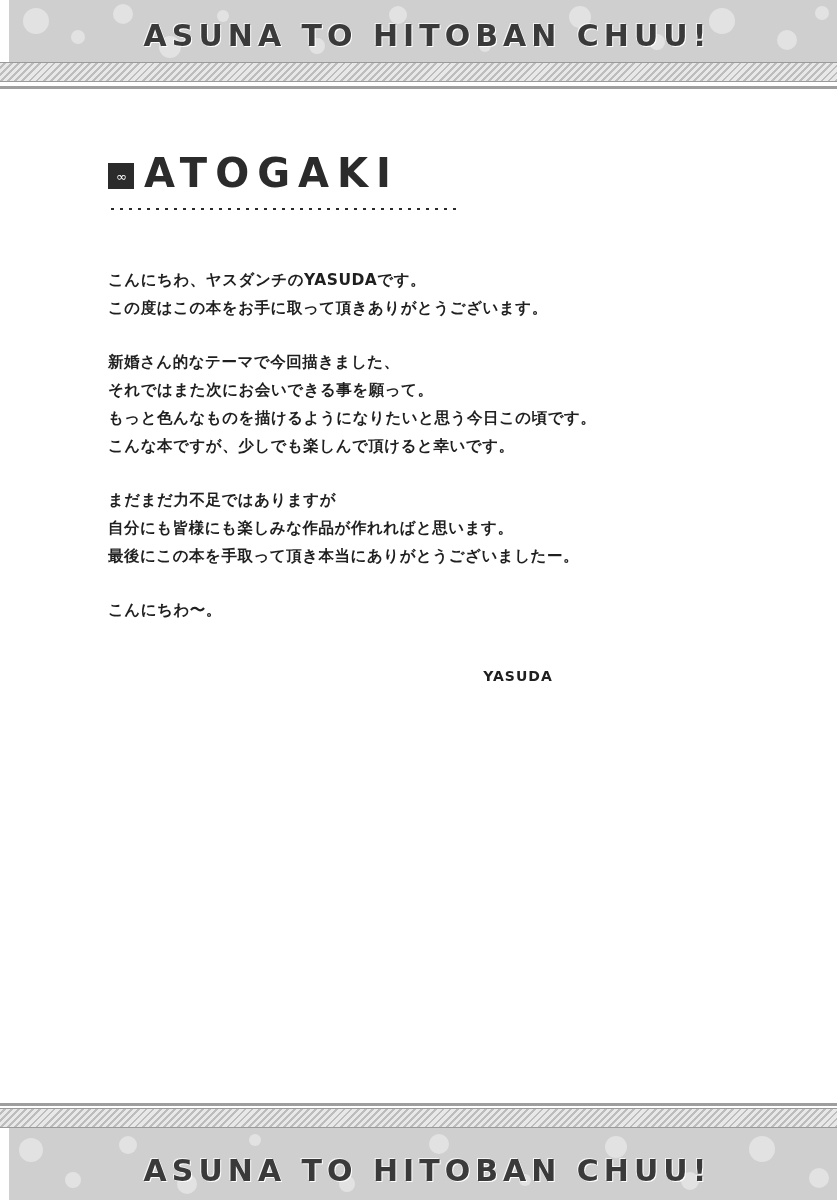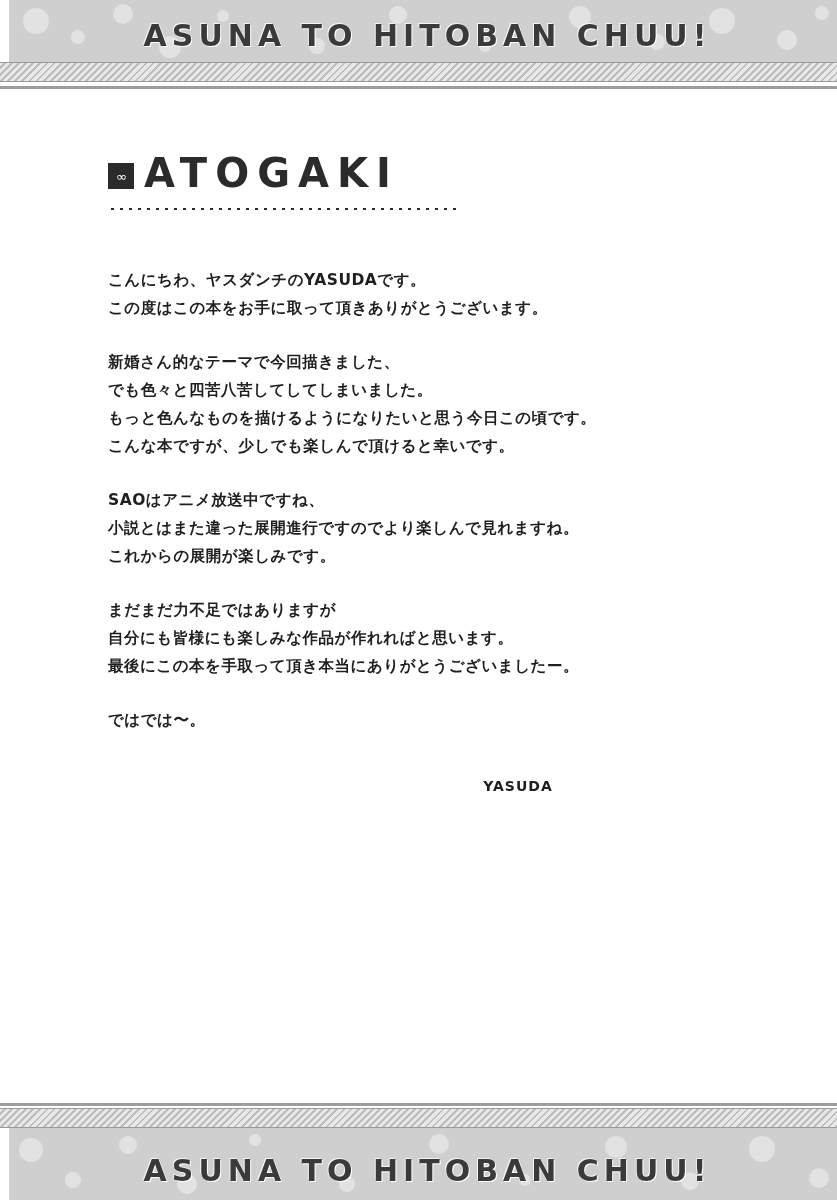--- a/index.html
+++ b/index.html
@@ -181,36 +181,31 @@
   </div>
   <div class="heading-dots"></div>
 
   <div class="body-text">
     <div class="para">
       <div>こんにちわ、ヤスダンチのYASUDAです。</div>
       <div>この度はこの本をお手に取って頂きありがとうございます。</div>
     </div>
     <div class="para">
       <div>新婚さん的なテーマで今回描きました、</div>
-      <div>でも色々と四苦八苦してしてしまいました。</div>
+      <div>それではまた次にお会いできる事を願って。</div>
       <div>もっと色んなものを描けるようになりたいと思う今日この頃です。</div>
       <div>こんな本ですが、少しでも楽しんで頂けると幸いです。</div>
-    </div>
-    <div class="para">
-      <div>SAOはアニメ放送中ですね、</div>
-      <div>小説とはまた違った展開進行ですのでより楽しんで見れますね。</div>
-      <div>これからの展開が楽しみです。</div>
     </div>
     <div class="para">
       <div>まだまだ力不足ではありますが</div>
       <div>自分にも皆様にも楽しみな作品が作れればと思います。</div>
       <div>最後にこの本を手取って頂き本当にありがとうございましたー。</div>
     </div>
     <div class="para">
-      <div>ではでは〜。</div>
+      <div>こんにちわ〜。</div>
     </div>
   </div>
 
   <div class="signature">YASUDA</div>
 </div>
 
 <div class="thin-rule thin-rule-bottom"></div>
 <div class="stripe-band stripe-bottom"></div>
 <div class="banner banner-bottom">
   <div class="bubbles">

